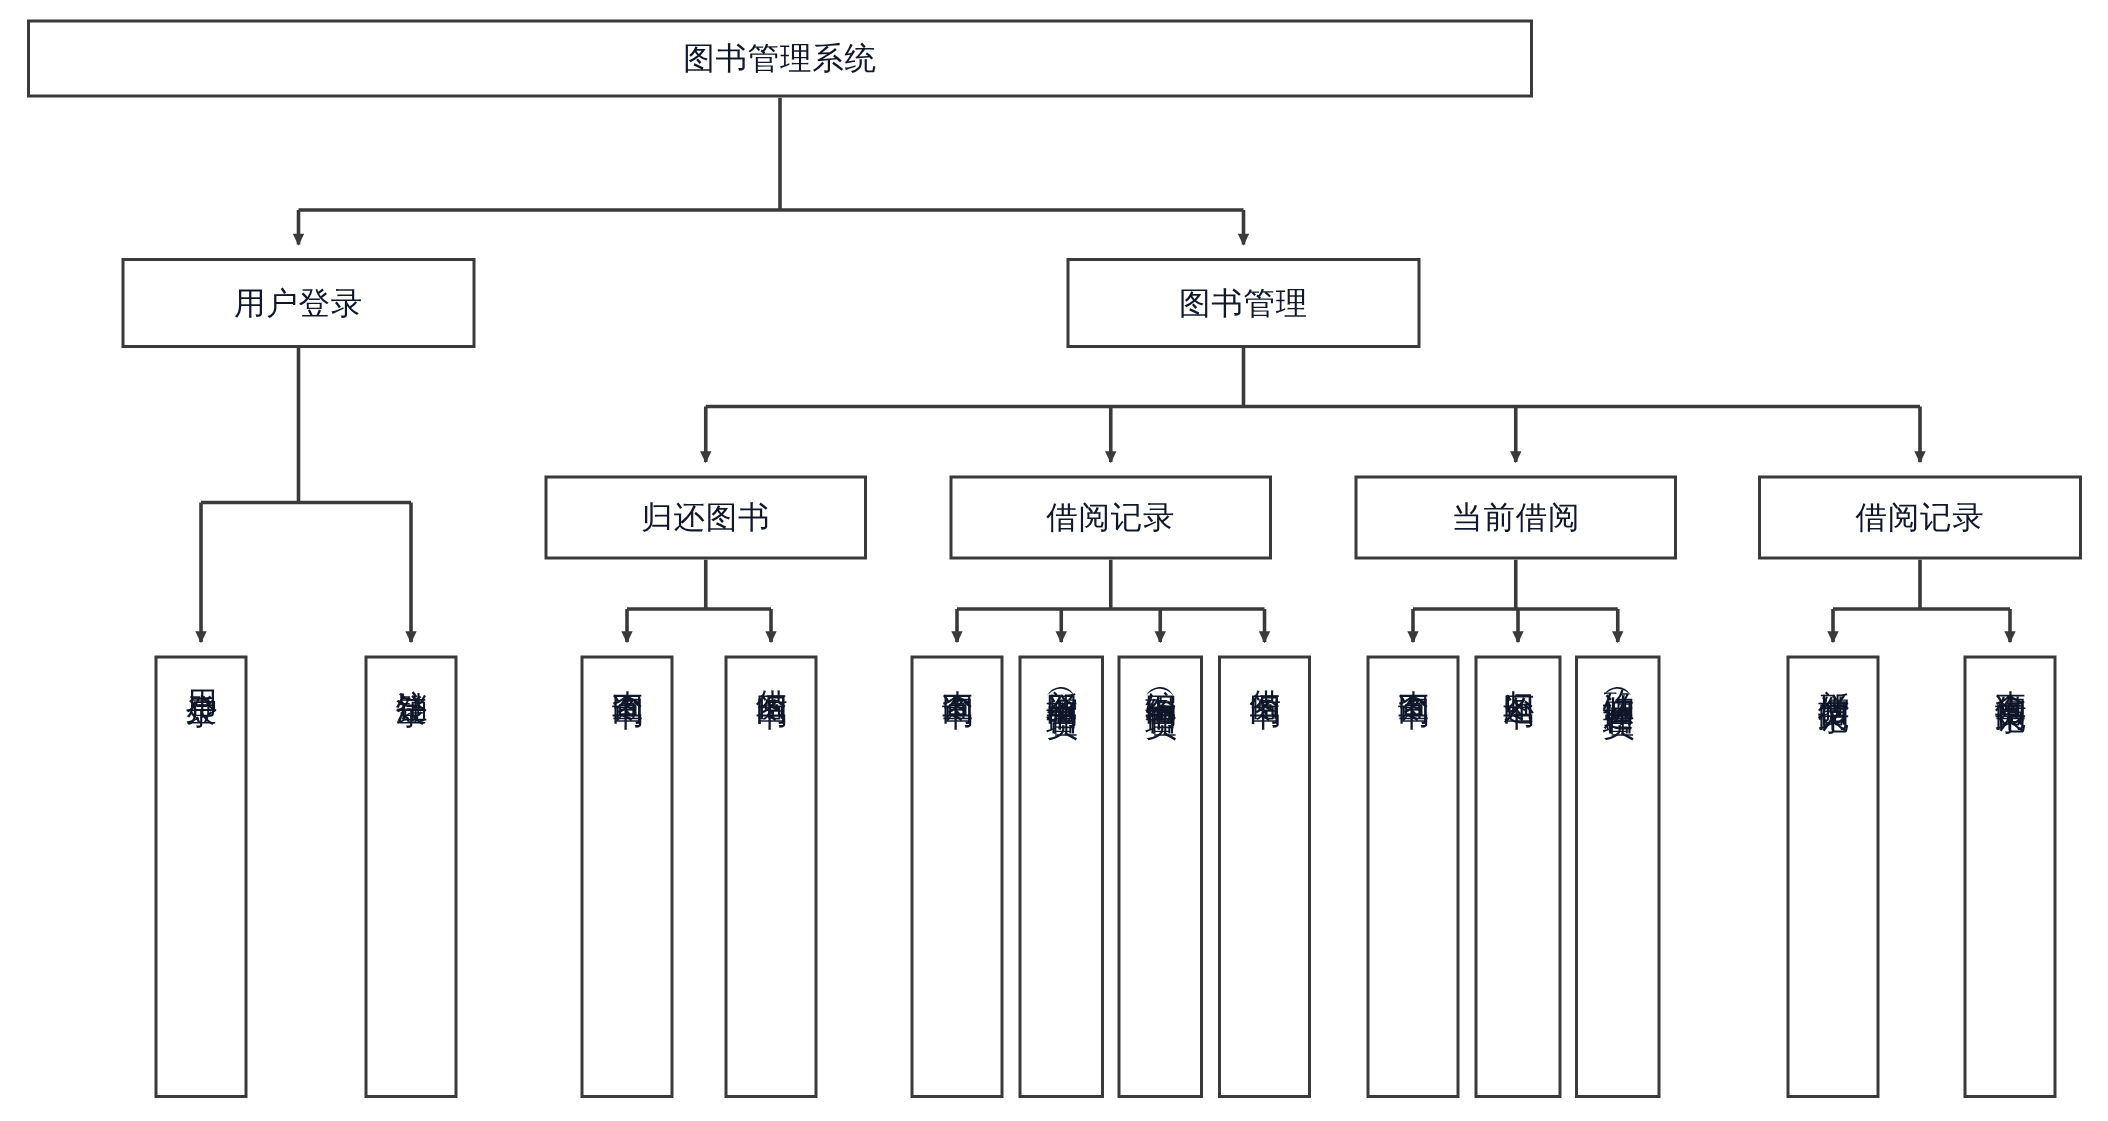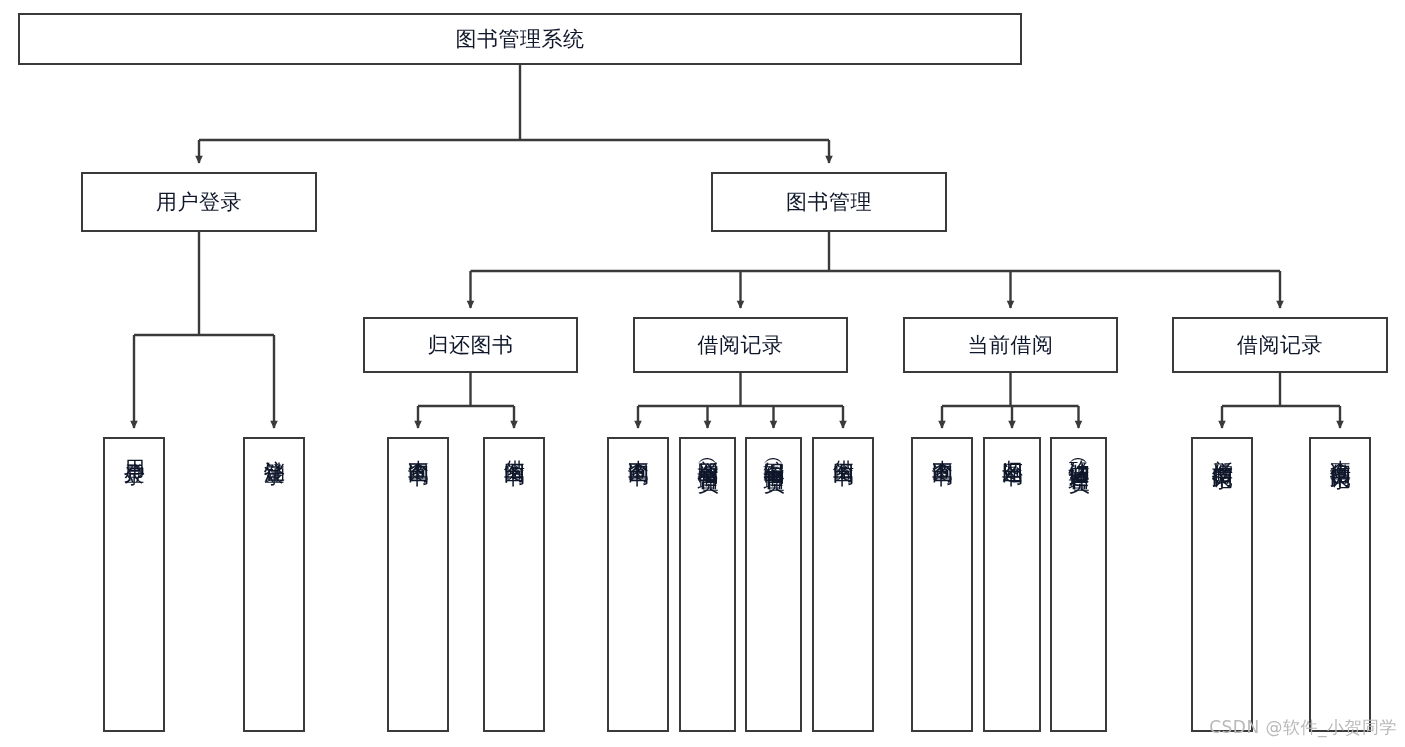--- a/index.html
+++ b/index.html
@@ -173,14 +173,13 @@
         <span class="node-label">确认归还（管理员）</span>
       </div>
       <div class="node-box vert" style="left: 1191px; top: 437px; width: 62px; height: 295px;">
         <span class="node-label">新增借阅记录</span>
       </div>
       <div class="node-box vert" style="left: 1309px; top: 437px; width: 62px; height: 295px;">
         <span class="node-label">查询借阅记录</span>
       </div>
     </div>
 
-  <div id="watermark">CSDN @软件_小贺同学</div>
 </div>
 
 </body></html>

